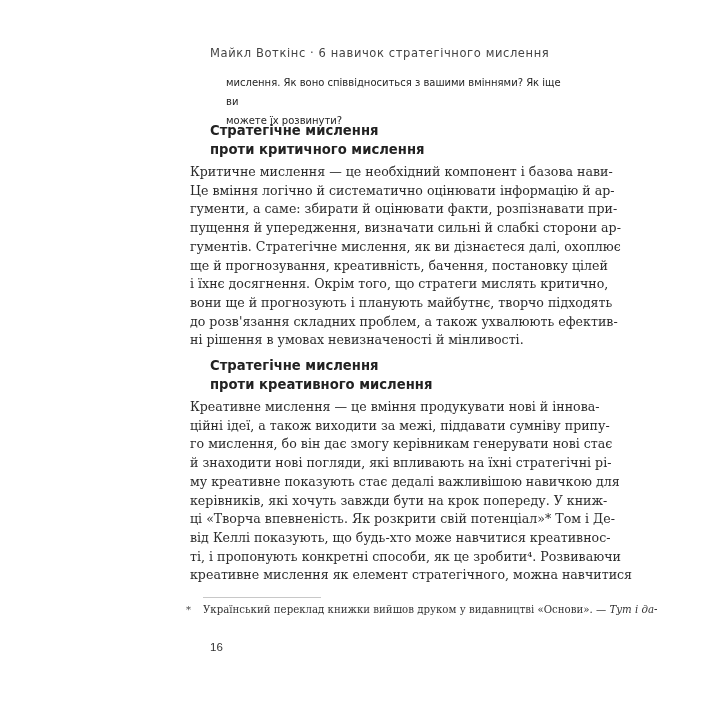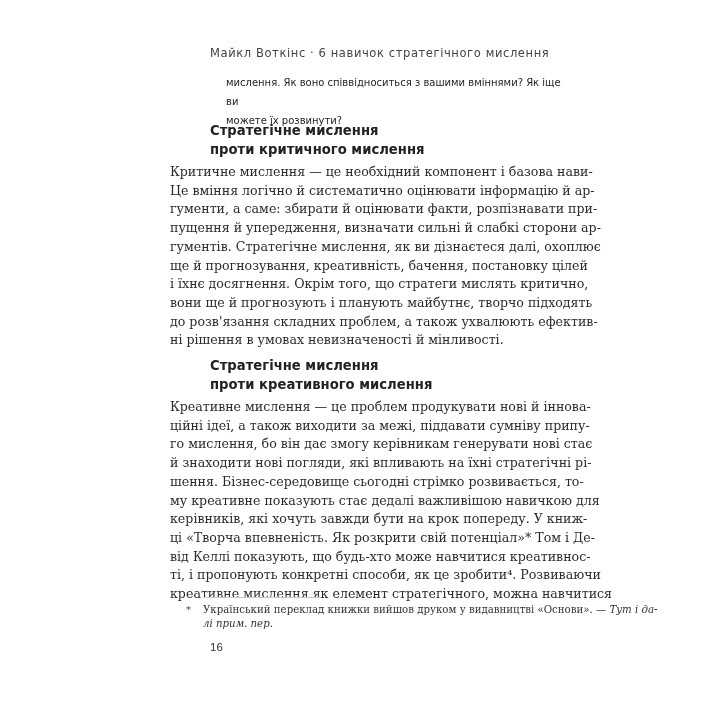--- a/index.html
+++ b/index.html
@@ -18,21 +18,21 @@
   .heading {
     position:absolute; left:210px; width:340px;
     font-family:"DejaVu Sans", sans-serif; font-weight:bold; font-size:13.2px; line-height:19px;
     color:#222;
   }
   .para {
     position:absolute; left:170px; width:384px;
     font-family:"DejaVu Serif", serif; font-size:12.6px; line-height:18.7px;
     color:#2b2b2b;
   }
-  .para .line { display:block; white-space:nowrap; text-align:justify; text-align-last:justify; }
+  .para .line { display:block; white-space:nowrap; text-align:justify; text-align-last:justify;margin-left:20px; }
   .para .line.last { text-align-last:left; }
   .rule { position:absolute; left:203px; top:597px; width:118px; height:1px; background:#c8c8c8; }
   .fn-mark { position:absolute; left:186px; top:604px; font-family:"DejaVu Serif", serif; font-size:10px; color:#444; }
   .footnote {
     position:absolute; left:203px; top:603px; width:350px;
     font-family:"DejaVu Serif", serif; font-size:10.2px; line-height:14px; color:#333;
   }
   .footnote .line { display:block; white-space:nowrap; }
   .footnote i { font-style:italic; }
   .folio { position:absolute; left:210px; top:641px; font-family:Liberation Sans, sans-serif; font-size:11.5px; color:#333; }
@@ -63,34 +63,32 @@
     <span class="line">вони ще й прогнозують і планують майбутнє, творчо підходять</span>
     <span class="line">до розв'язання складних проблем, а також ухвалюють ефектив-</span>
     <span class="line last">ні рішення в умовах невизначеності й мінливості.</span>
   </div>
 
   <div class="heading" style="top:356px;">
     <div>Стратегічне мислення</div>
     <div>проти креативного мислення</div>
   </div>
   <div class="para" style="top:398px;">
-    <span class="line">Креативне мислення — це проблем продукувати нові й іннова-</span>
+    <span class="line">Креативне мислення — це вміння продукувати нові й іннова-</span>
     <span class="line">ційні ідеї, а також виходити за межі, піддавати сумніву припу-</span>
     <span class="line">го мислення, бо він дає змогу керівникам генерувати нові стає</span>
     <span class="line">й знаходити нові погляди, які впливають на їхні стратегічні рі-</span>
-    <span class="line">шення. Бізнес-середовище сьогодні стрімко розвивається, то-</span>
     <span class="line">му креативне показують стає дедалі важливішою навичкою для</span>
     <span class="line">керівників, які хочуть завжди бути на крок попереду. У книж-</span>
     <span class="line">ці «Творча впевненість. Як розкрити свій потенціал»* Том і Де-</span>
     <span class="line">від Келлі показують, що будь-хто може навчитися креативнос-</span>
     <span class="line">ті, і пропонують конкретні способи, як це зробити⁴. Розвиваючи</span>
     <span class="line">креативне мислення як елемент стратегічного, можна навчитися</span>
   </div>
 
   <div class="rule"></div>
   <div class="fn-mark">*</div>
   <div class="footnote">
     <span class="line"><span>Український переклад книжки вийшов друком у видавництві «Основи». — </span><i>Тут і да-</i></span>
-    <span class="line"><i>лі прим. пер.</i></span>
   </div>
 
   <div class="folio">16</div>
 </div>
 
 </body></html>

